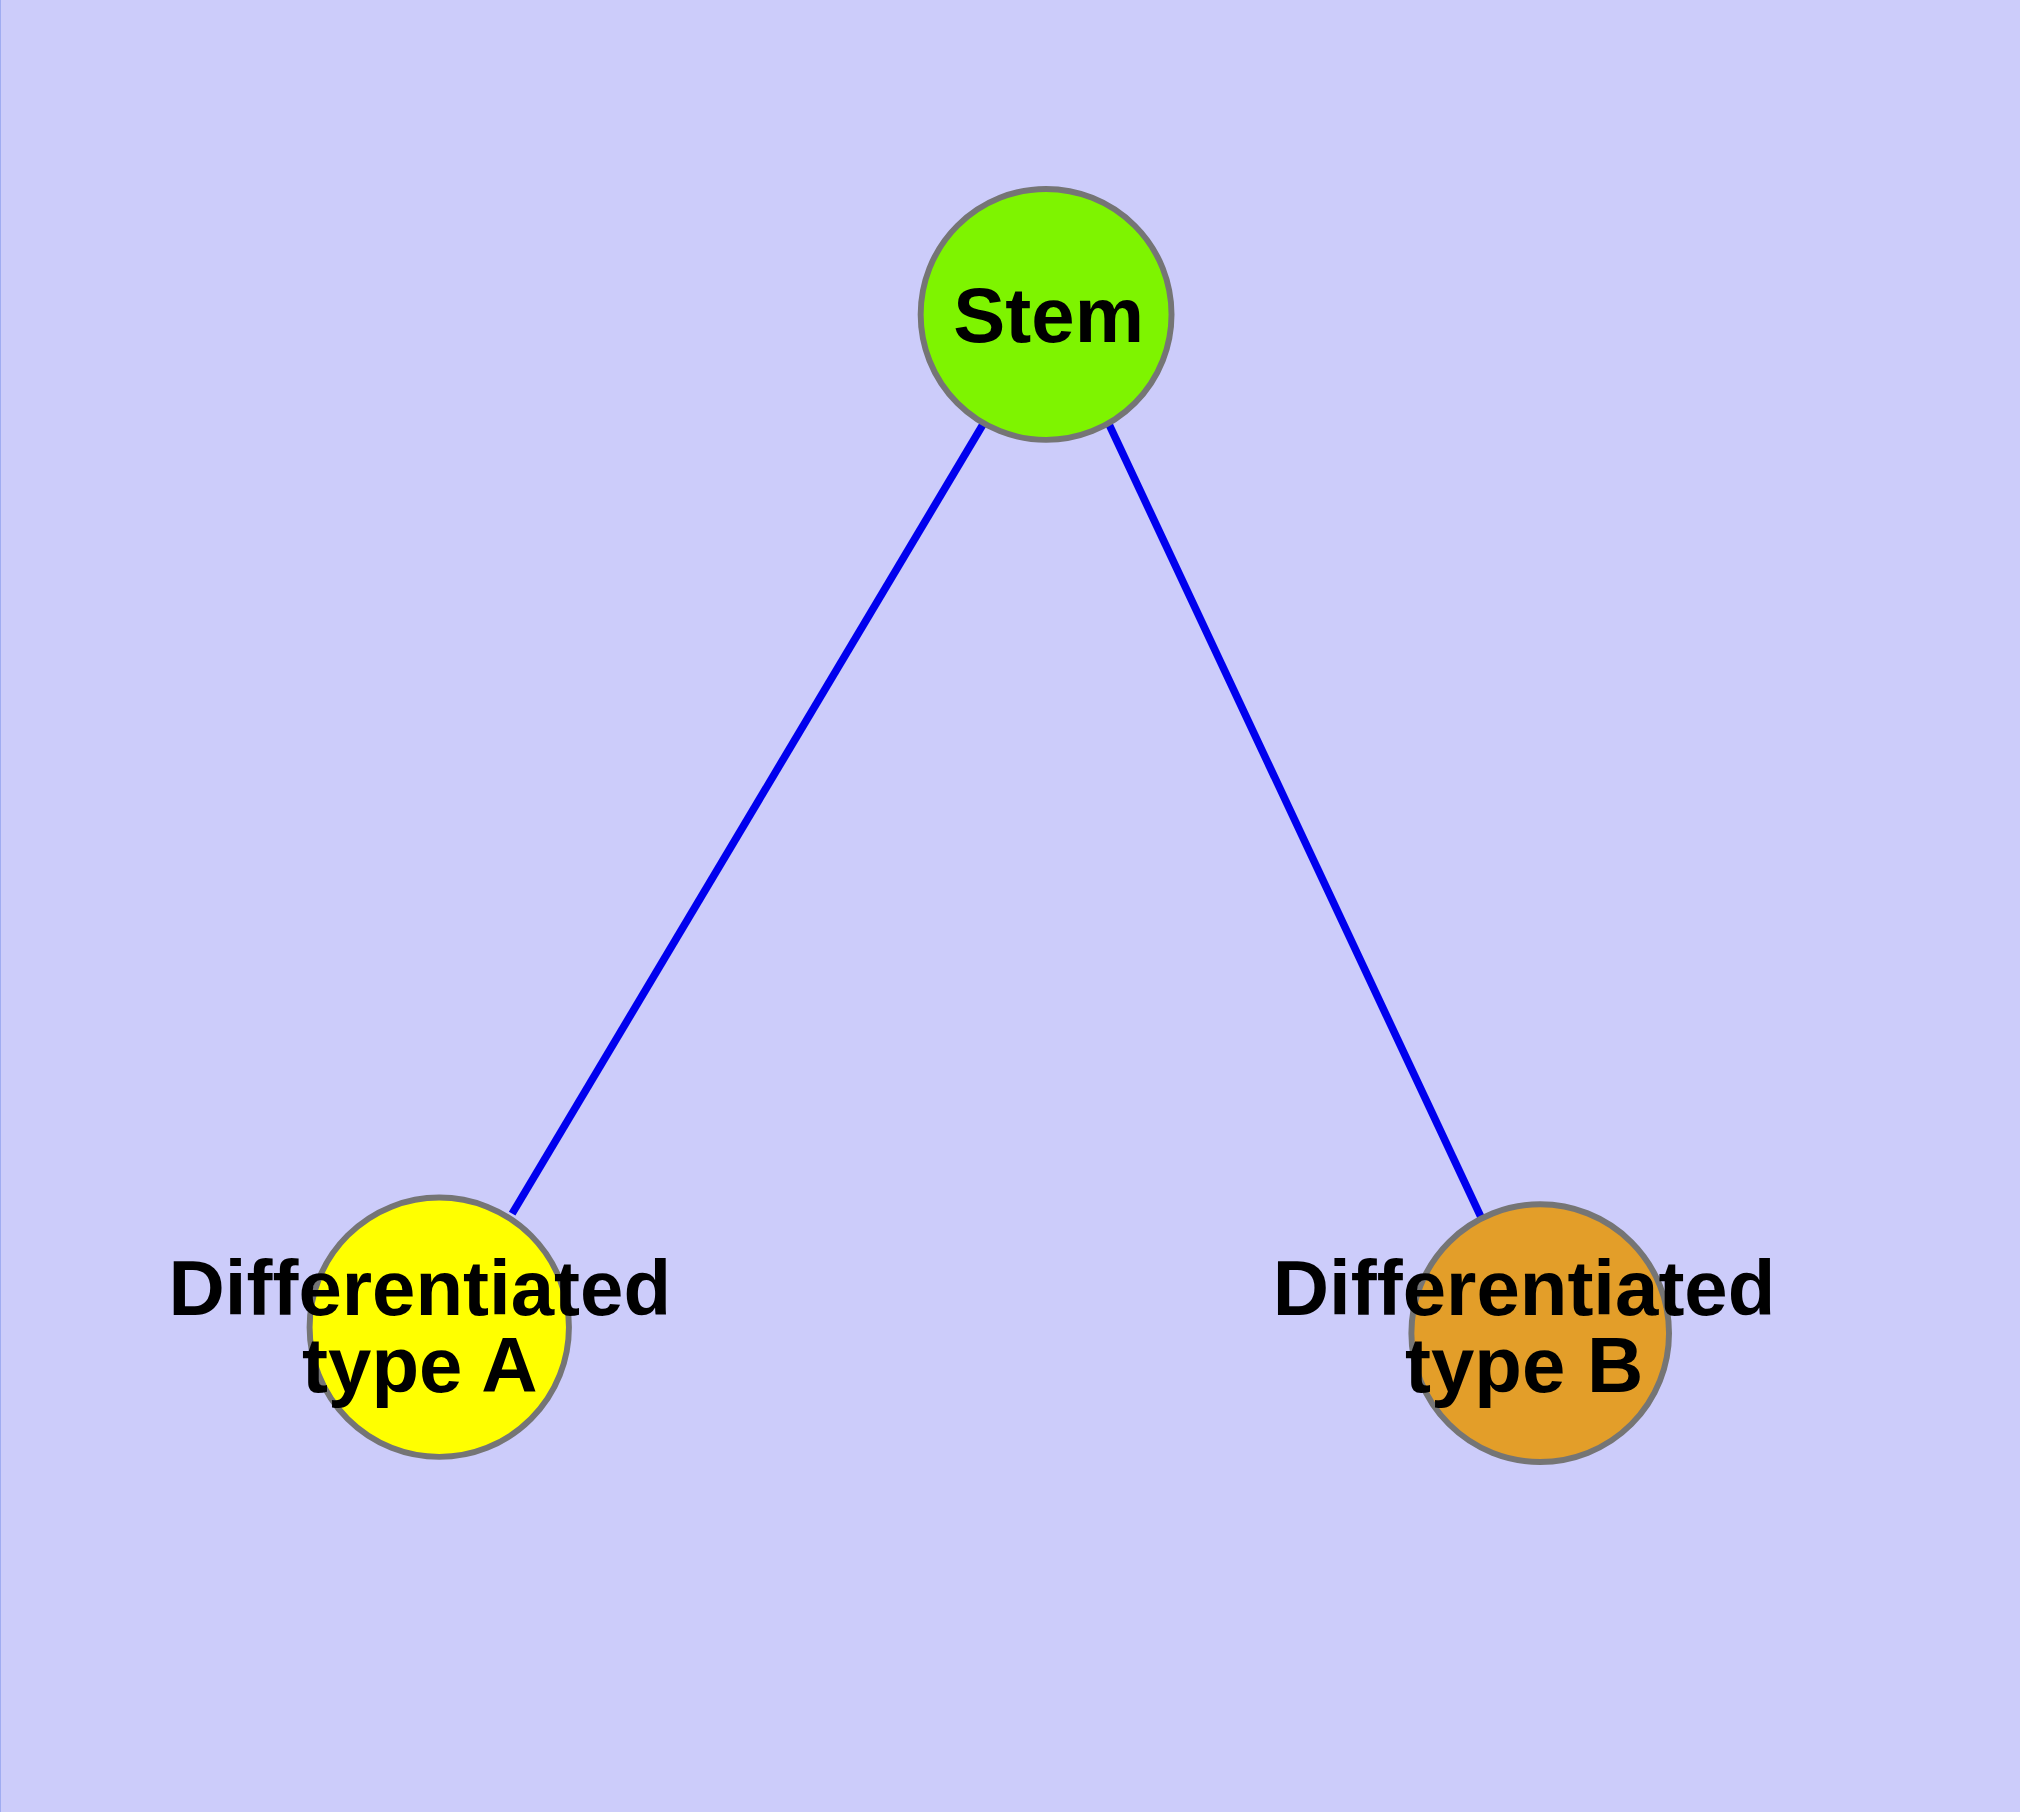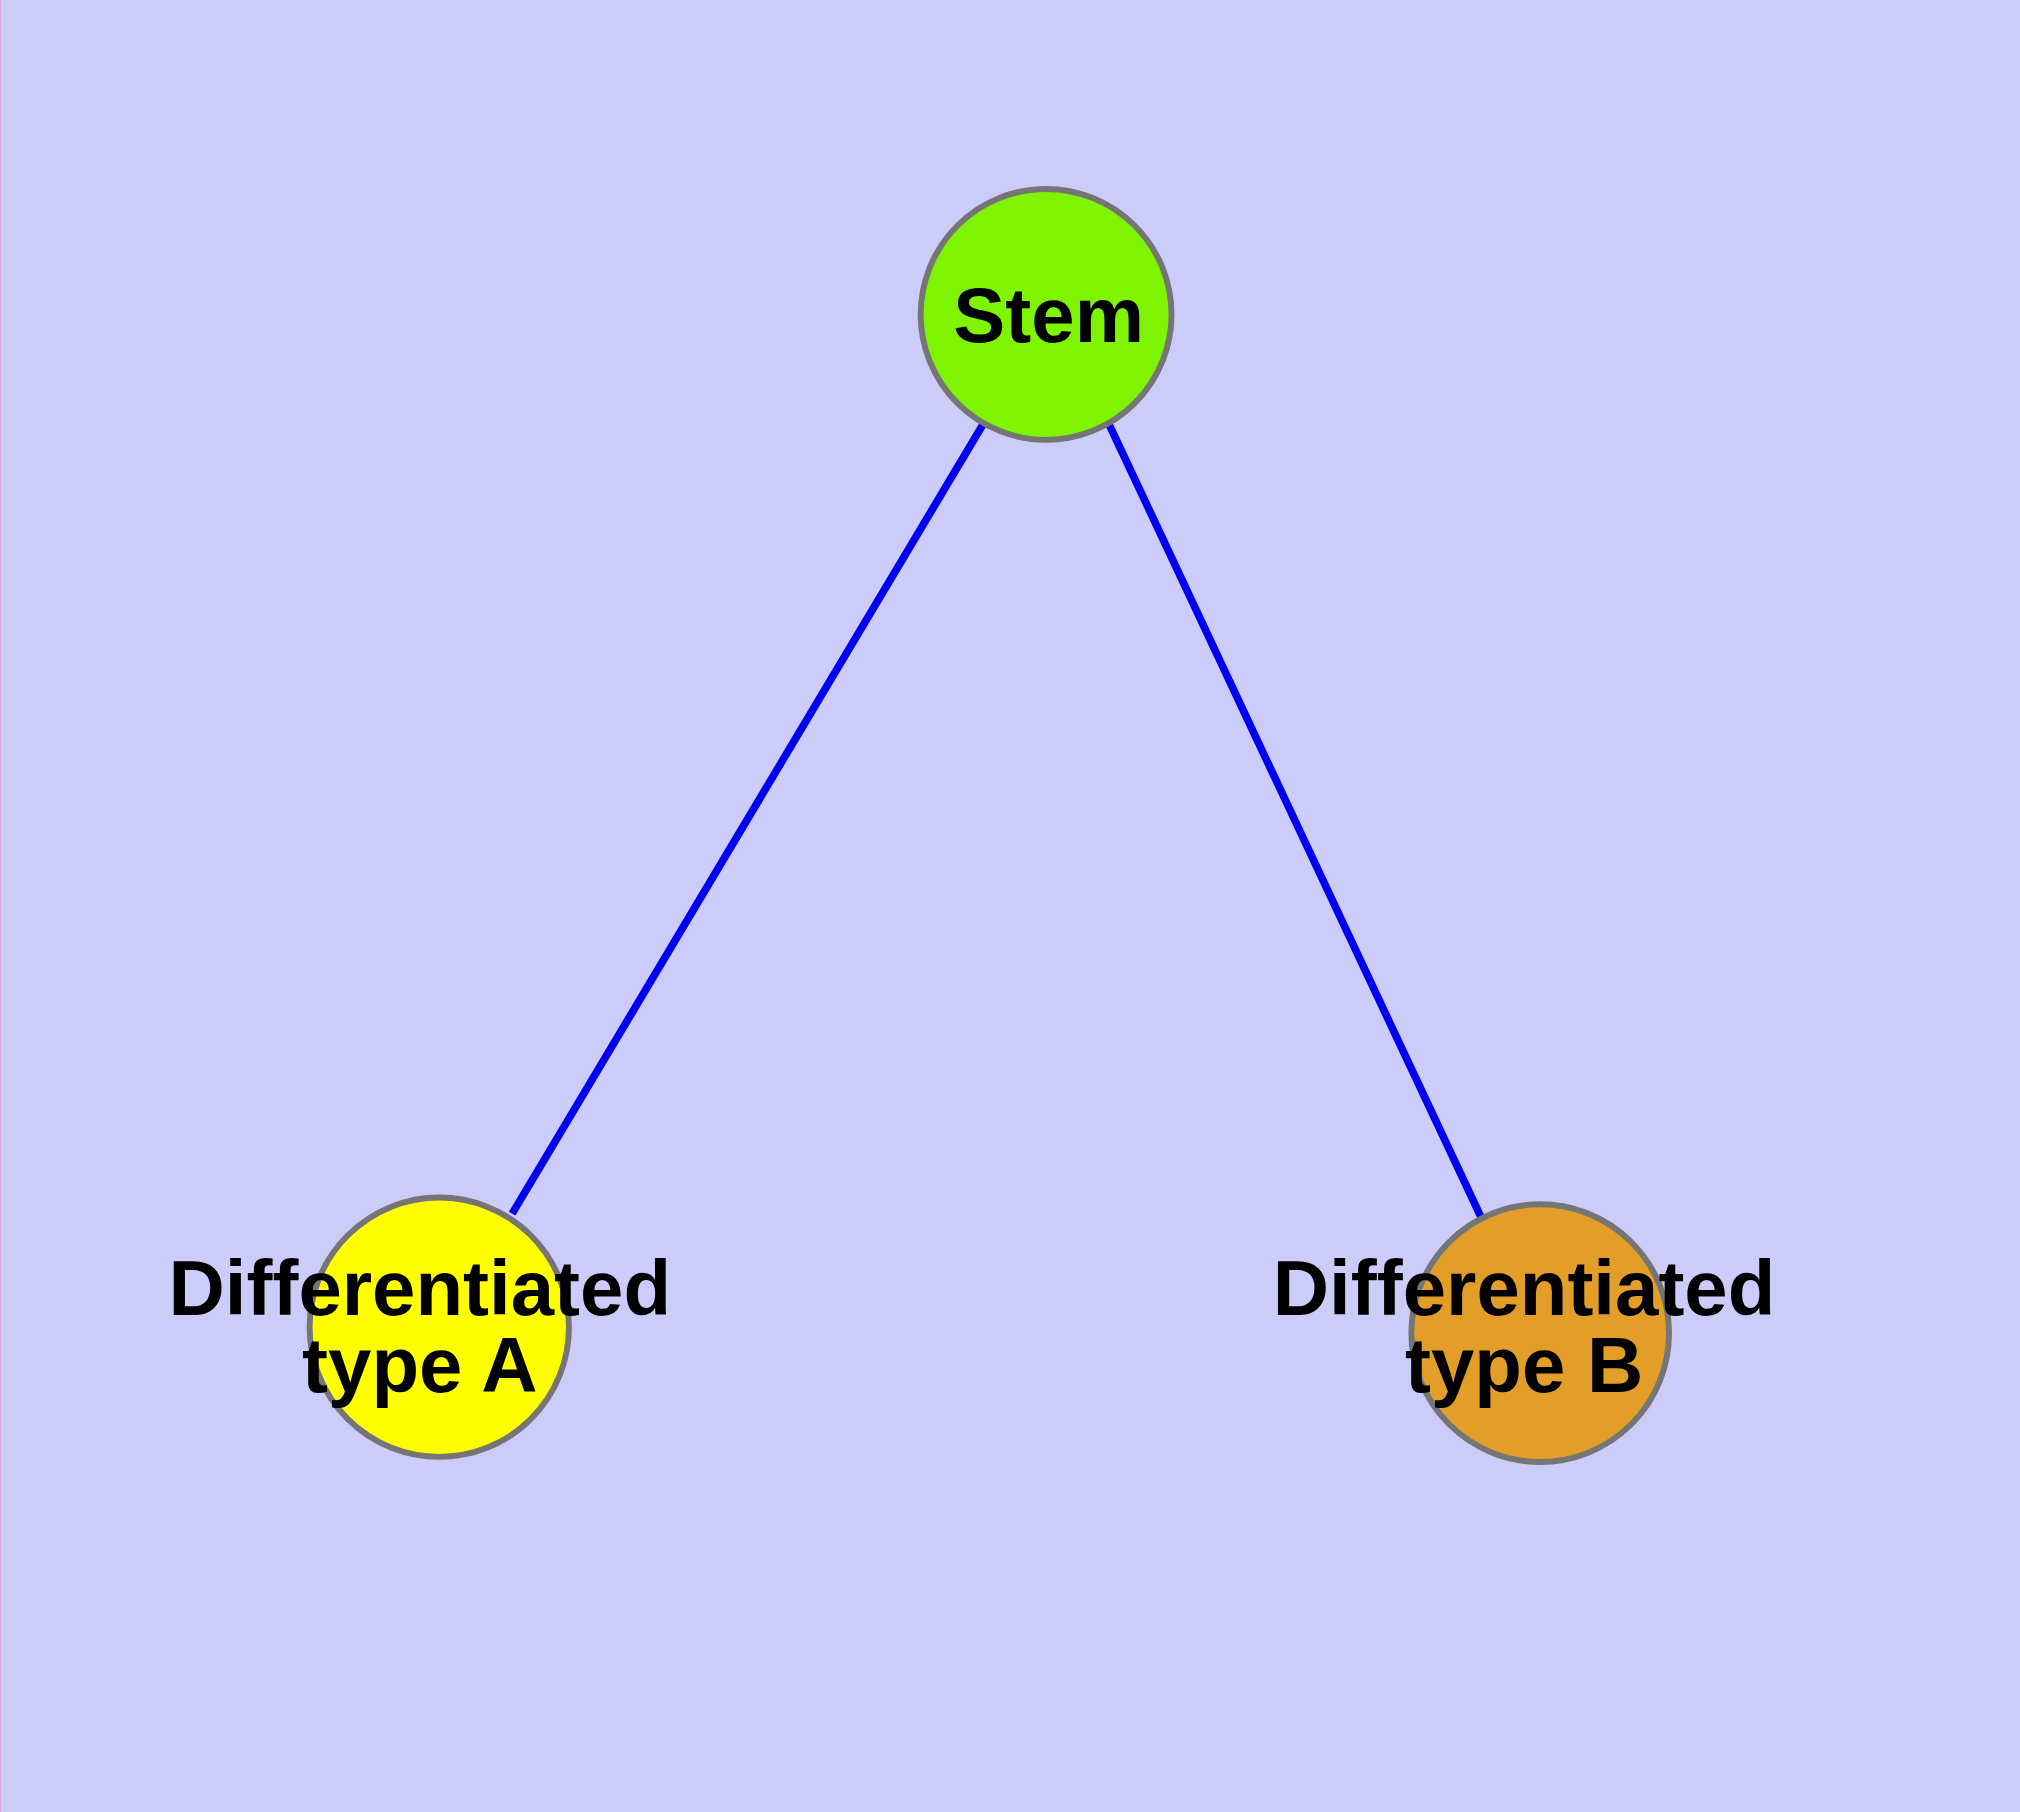--- a/index.html
+++ b/index.html
@@ -10,21 +10,21 @@
   body {
     width: 2021px;
     height: 1812px;
     overflow: hidden;
     font-family: "Liberation Sans", sans-serif;
   }
   #graph-canvas {
     position: relative;
     width: 2021px;
     height: 1812px;
-    background: #ec4899;
+    background: #1d4ed8;
   }
   #graph-svg {
     position: absolute;
     top: 0;
     left: 0;
     width: 2021px;
     height: 1812px;
     display: block;
   }
   .node-label-text {

